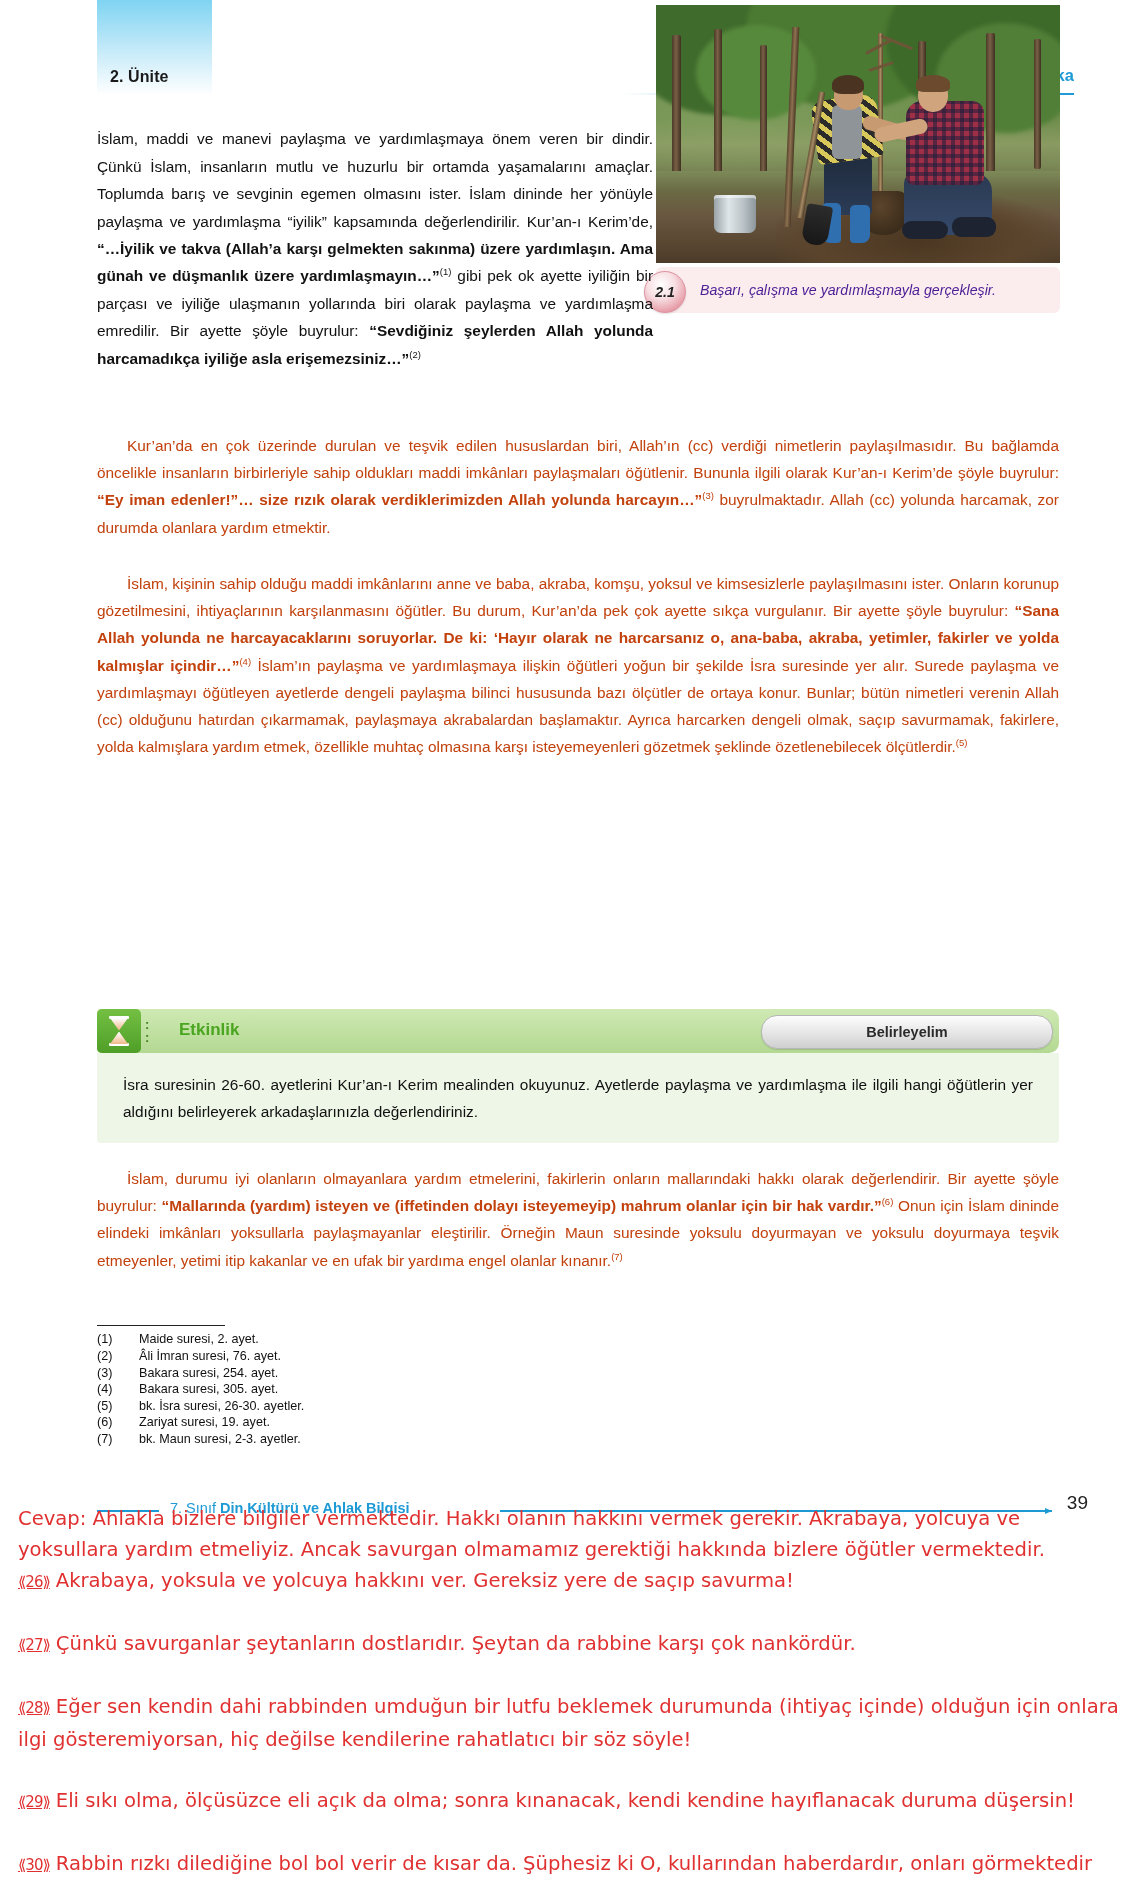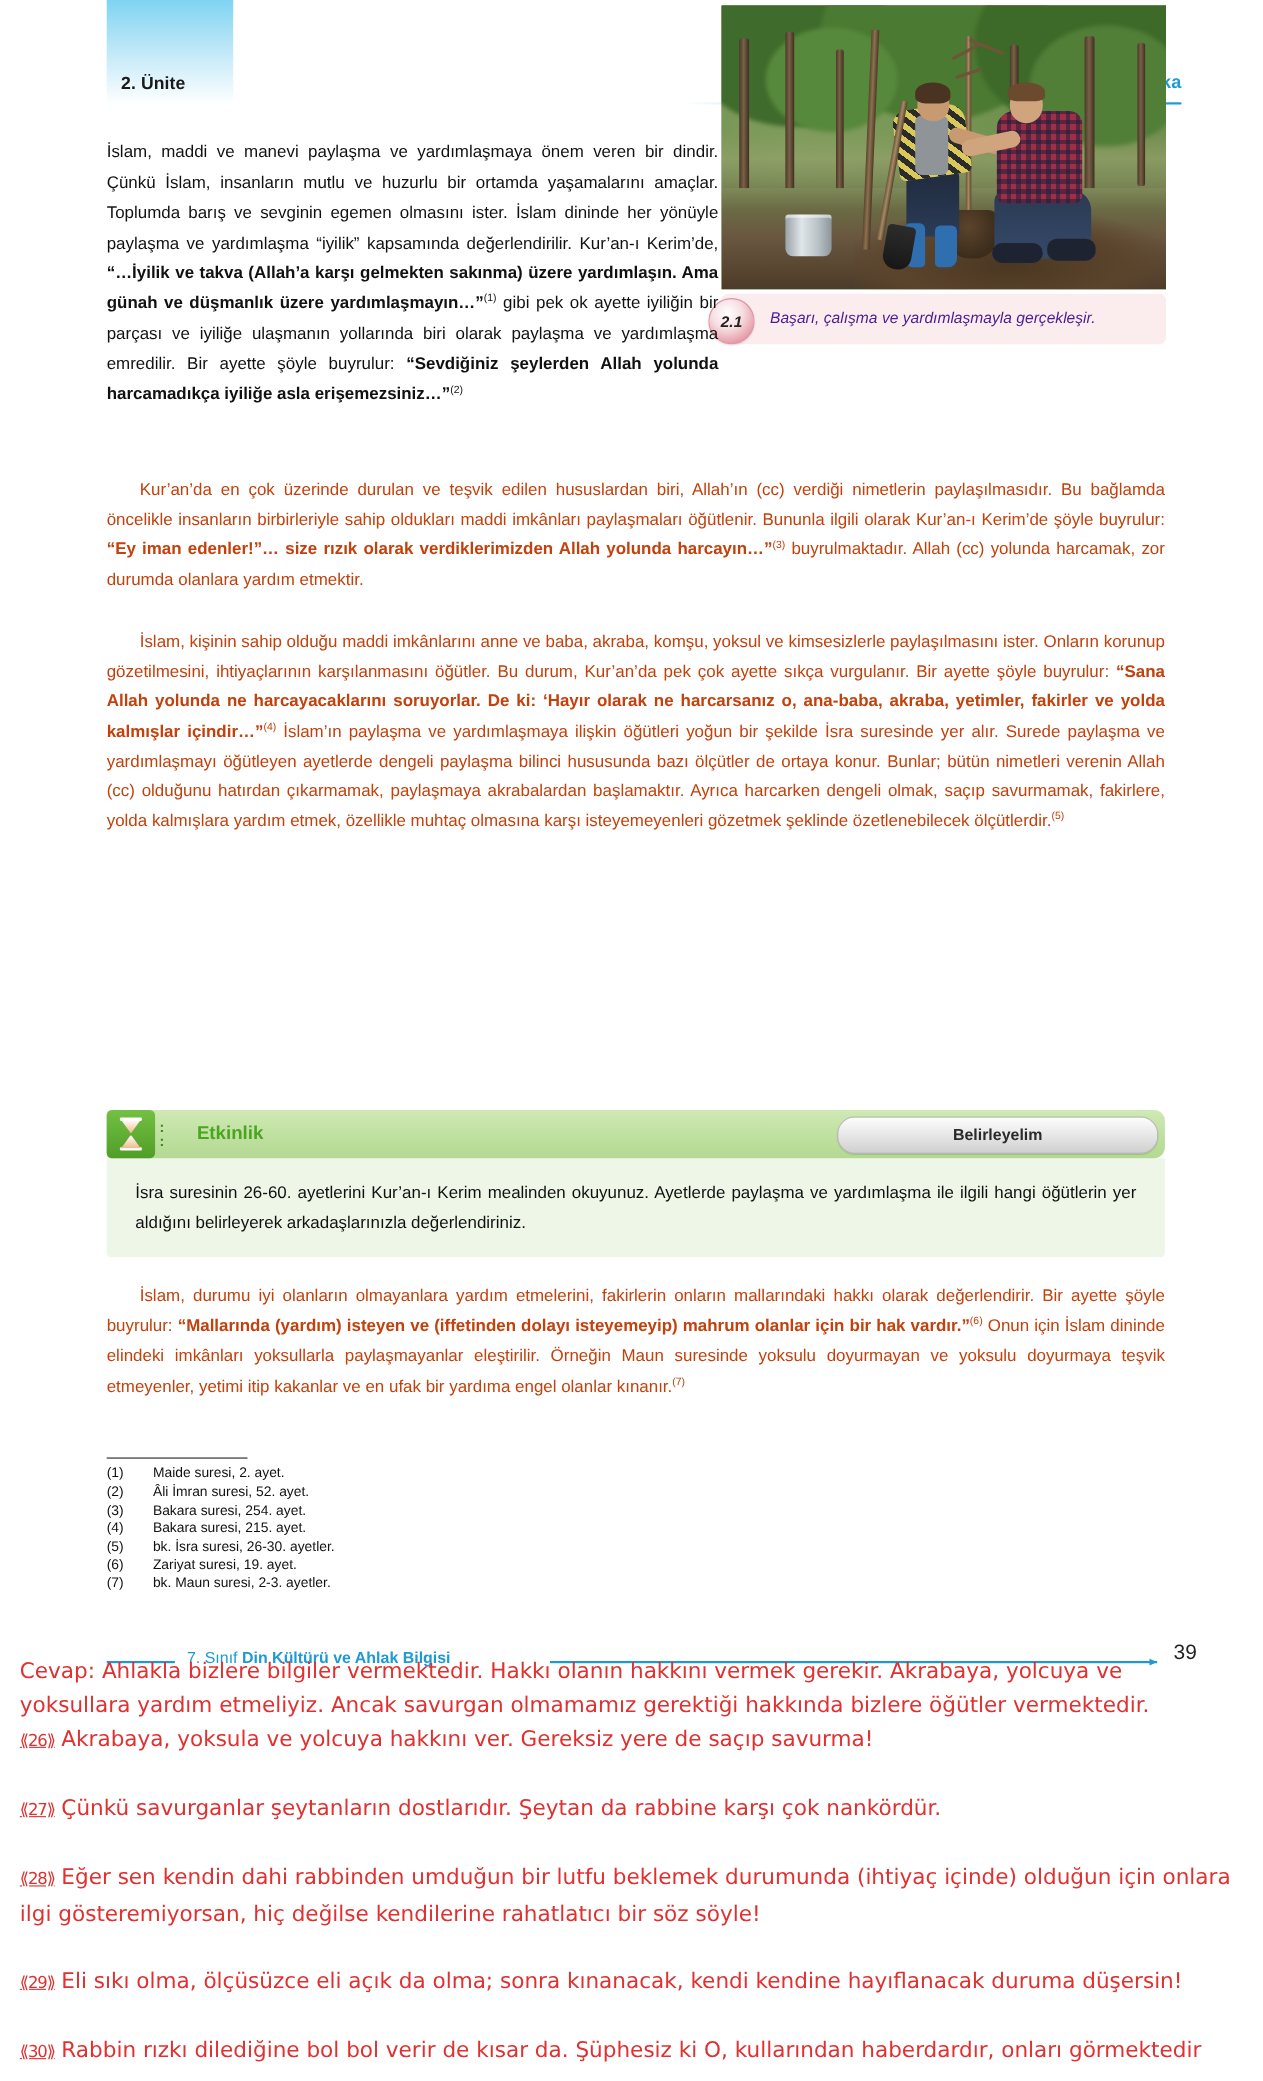--- a/index.html
+++ b/index.html
@@ -505,29 +505,29 @@
   </div>
 
   <div class="footnotes" style="top:1325px;">
     <div class="fn-rule"></div>
     <div class="fn-row">
         <span class="fn-num">(1)</span>
         <span>Maide suresi, 2. ayet.</span>
       </div>
     <div class="fn-row">
         <span class="fn-num">(2)</span>
-        <span>Âli İmran suresi, 52. ayet.</span>
+        <span>Âli İmran suresi, 76. ayet.</span>
       </div>
     <div class="fn-row">
         <span class="fn-num">(3)</span>
         <span>Bakara suresi, 254. ayet.</span>
       </div>
     <div class="fn-row">
         <span class="fn-num">(4)</span>
-        <span>Bakara suresi, 215. ayet.</span>
+        <span>Bakara suresi, 305. ayet.</span>
       </div>
     <div class="fn-row">
         <span class="fn-num">(5)</span>
         <span>bk. İsra suresi, 26-30. ayetler.</span>
       </div>
     <div class="fn-row">
         <span class="fn-num">(6)</span>
         <span>Zariyat suresi, 19. ayet.</span>
       </div>
     <div class="fn-row">

